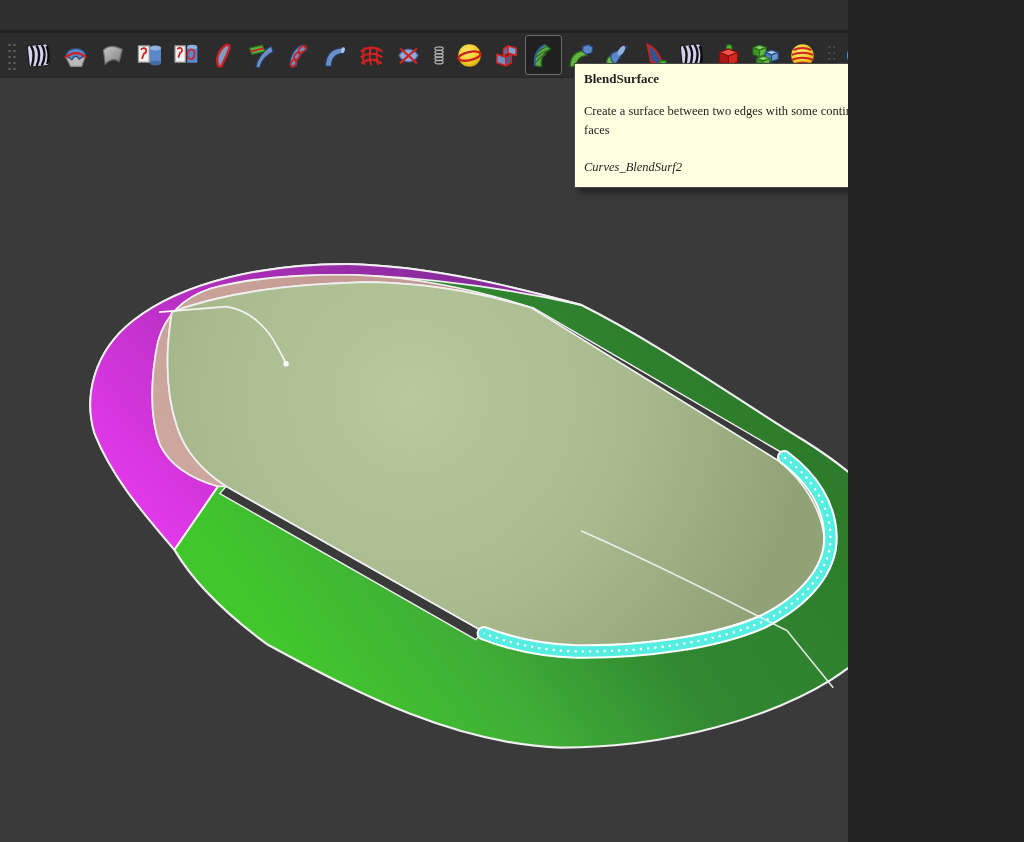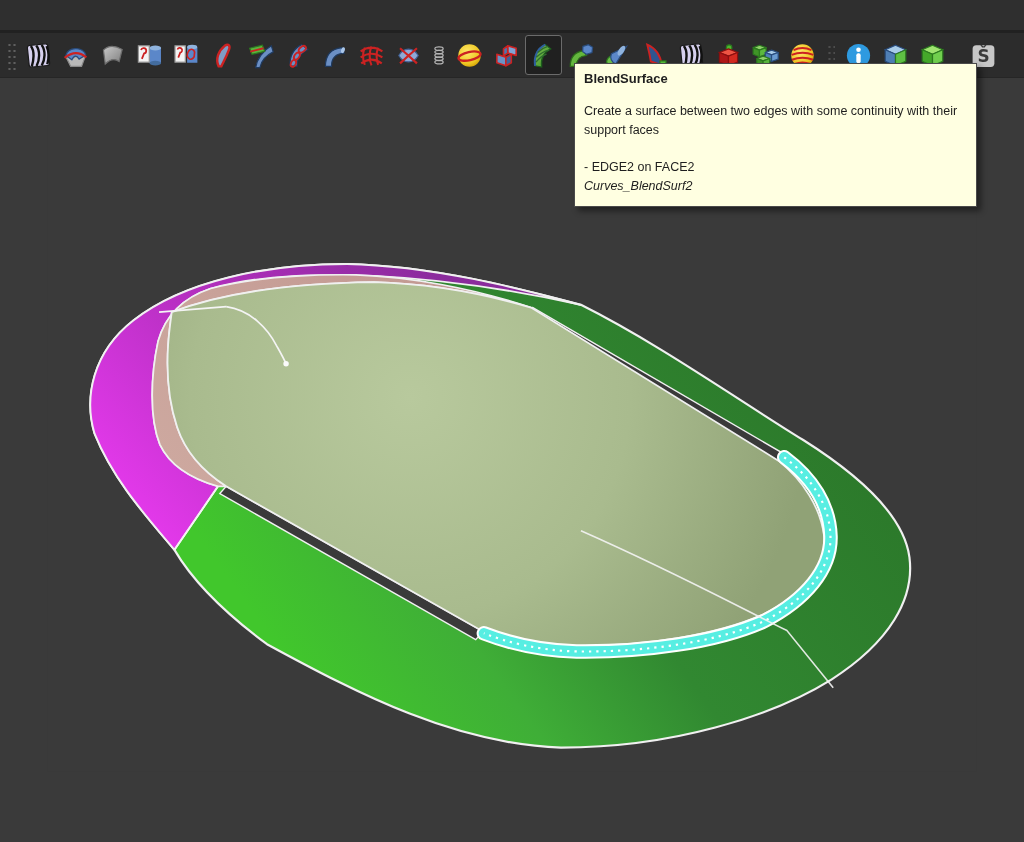--- a/index.html
+++ b/index.html
@@ -1,17 +1,17 @@
 <!DOCTYPE html>
 <html><head>
 <meta charset="utf-8">
 <style>
   html,body{margin:0;padding:0;background:#222;}
-  .app{position:relative;width:1024px;height:842px;overflow:hidden;
-       font-family:Liberation Sans, sans-serif;background:#393939;}
+  .app{position:relative;width:848px;height:842px;overflow:hidden;
+       font-family:Liberation Serif, serif;background:#393939;}
   .topstrip{position:absolute;left:0;top:0;width:1024px;height:30px;background:#2f2f2f;
             border-bottom:3px solid #212121;}
   .toolbar{position:absolute;left:0;top:33px;width:1024px;height:44px;background:#2c2c2c;
            border-bottom:1px solid #262626;display:flex;align-items:center;}
   .grip{width:10px;height:30px;margin:0 4px 0 6px;
         background-image:radial-gradient(#5f5f5f 1px, transparent 1.2px);
         background-size:5px 6px;background-position:1px 2px;}
   .sep{width:9px;height:26px;margin:0 5px;
        background-image:radial-gradient(#4d4d4d 1px, transparent 1.2px);
        background-size:5px 6px;background-position:1px 2px;}
@@ -415,16 +415,15 @@
         <path d="M140,598 L188,528" stroke-width="2"></path>
         <path d="M588,577 C690,622 760,660 815,687 L866,750" stroke-width="1.8" opacity="0.9"></path>
       </g>
       <circle cx="263" cy="393" r="3" fill="#fafafa"></circle>
     </svg>
   </div>
 
   <div class="tooltip">
     <div class="tt-title">BlendSurface</div>
     <div class="tt-desc">Create a surface between two edges with some continuity with their support faces</div>
-    <div>- EDGE2 on FACE2</div>
     <div class="tt-cmd">Curves_BlendSurf2</div>
   </div>
 </div>
 
 </body></html>

